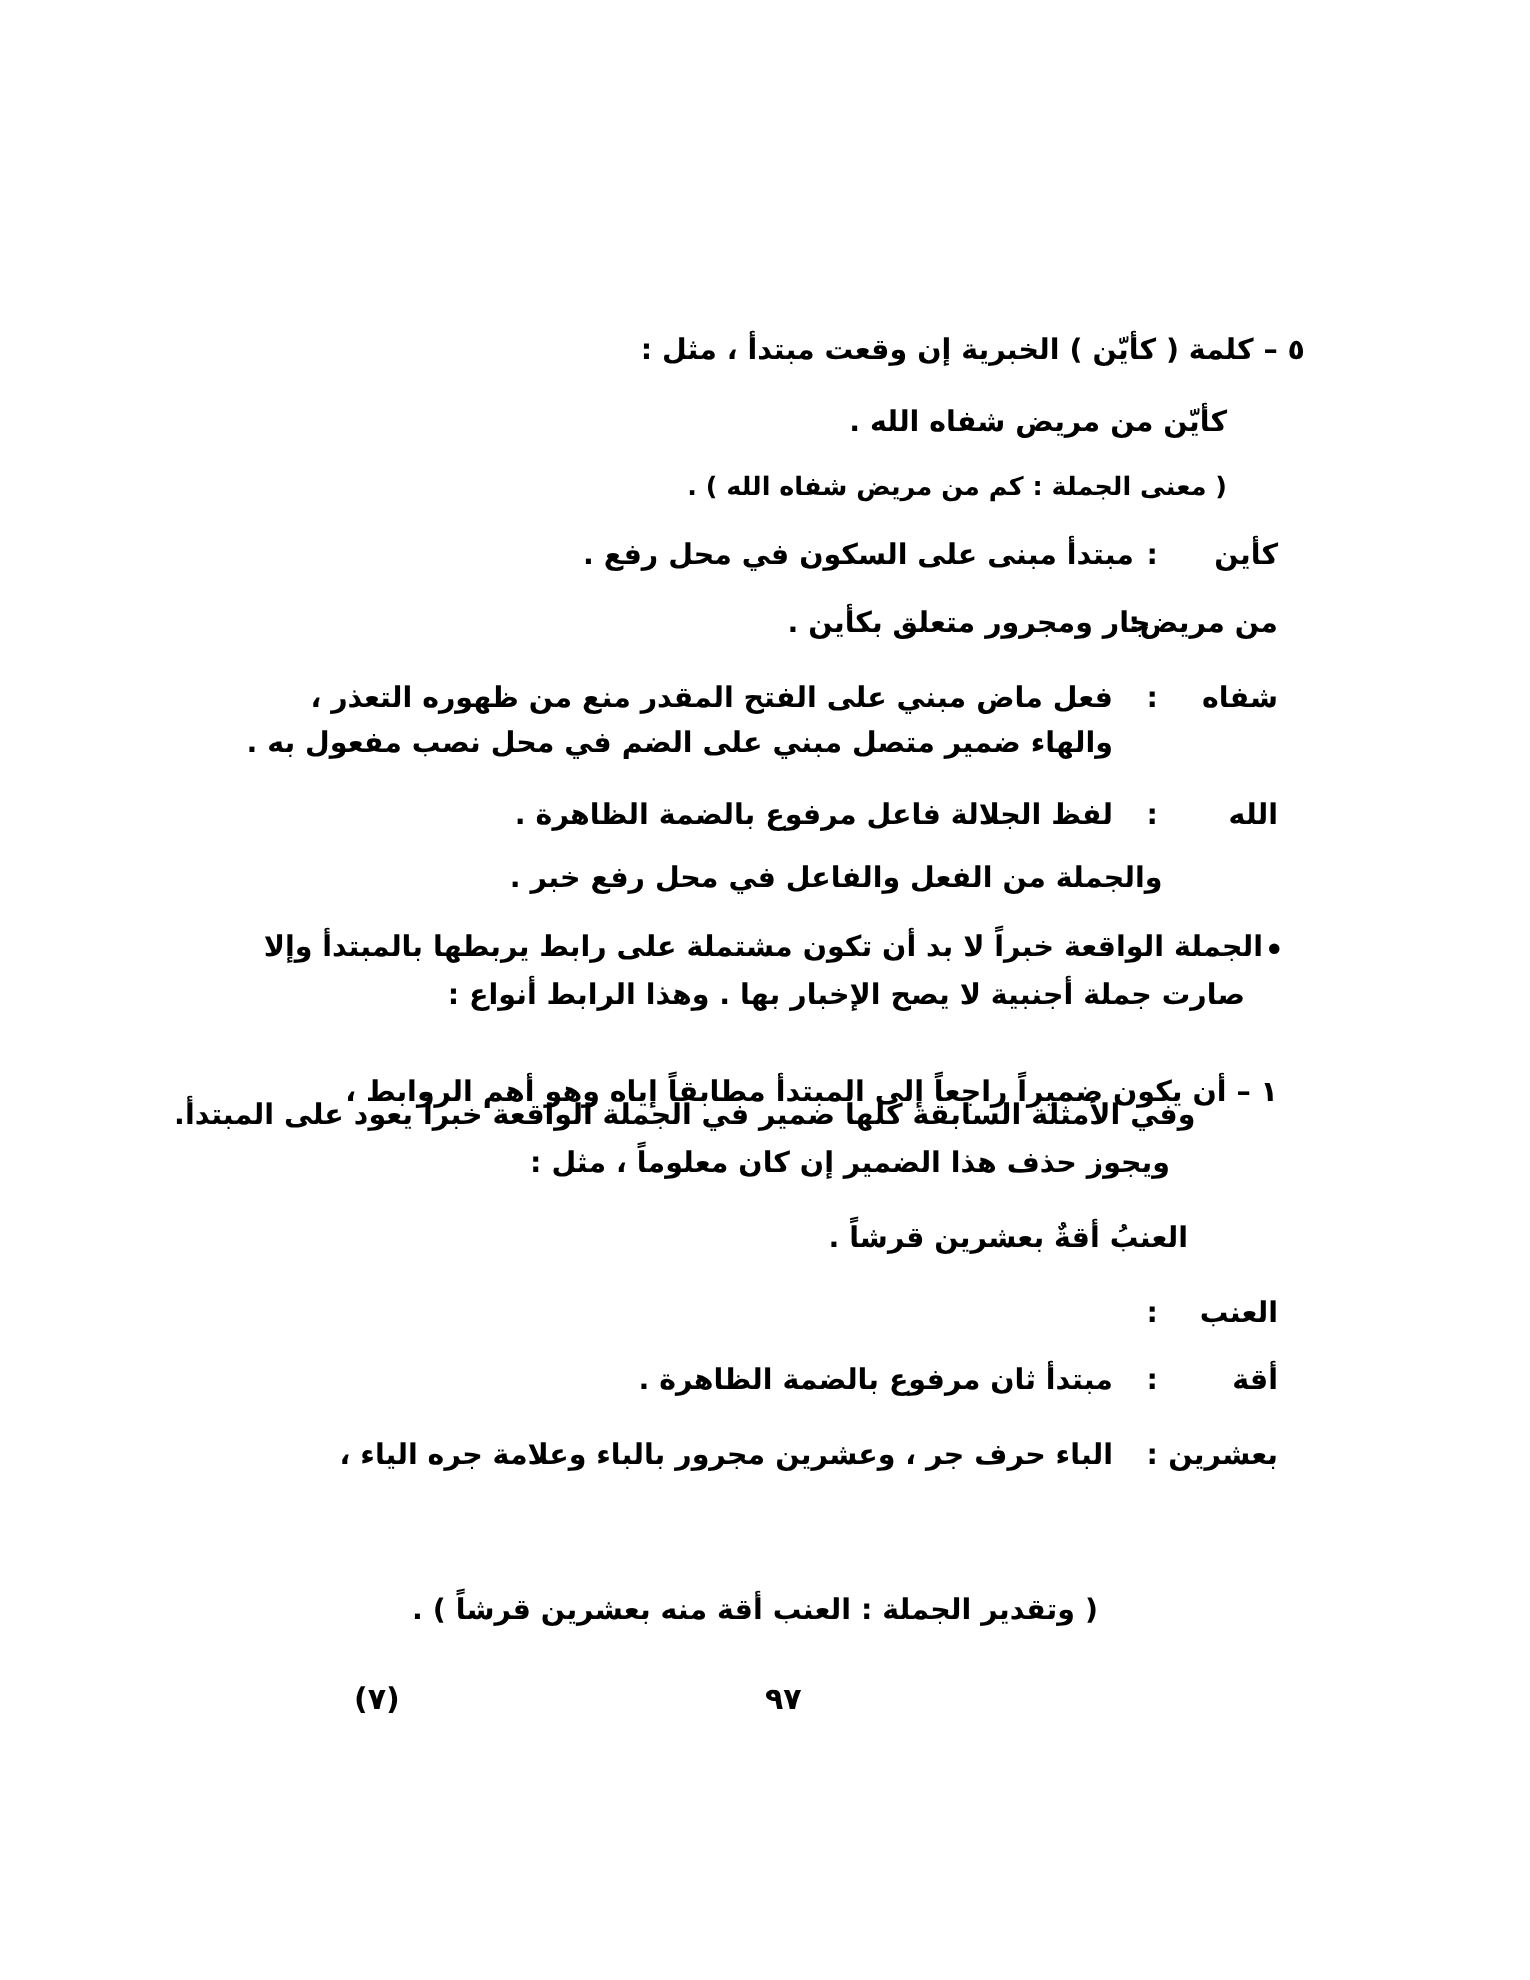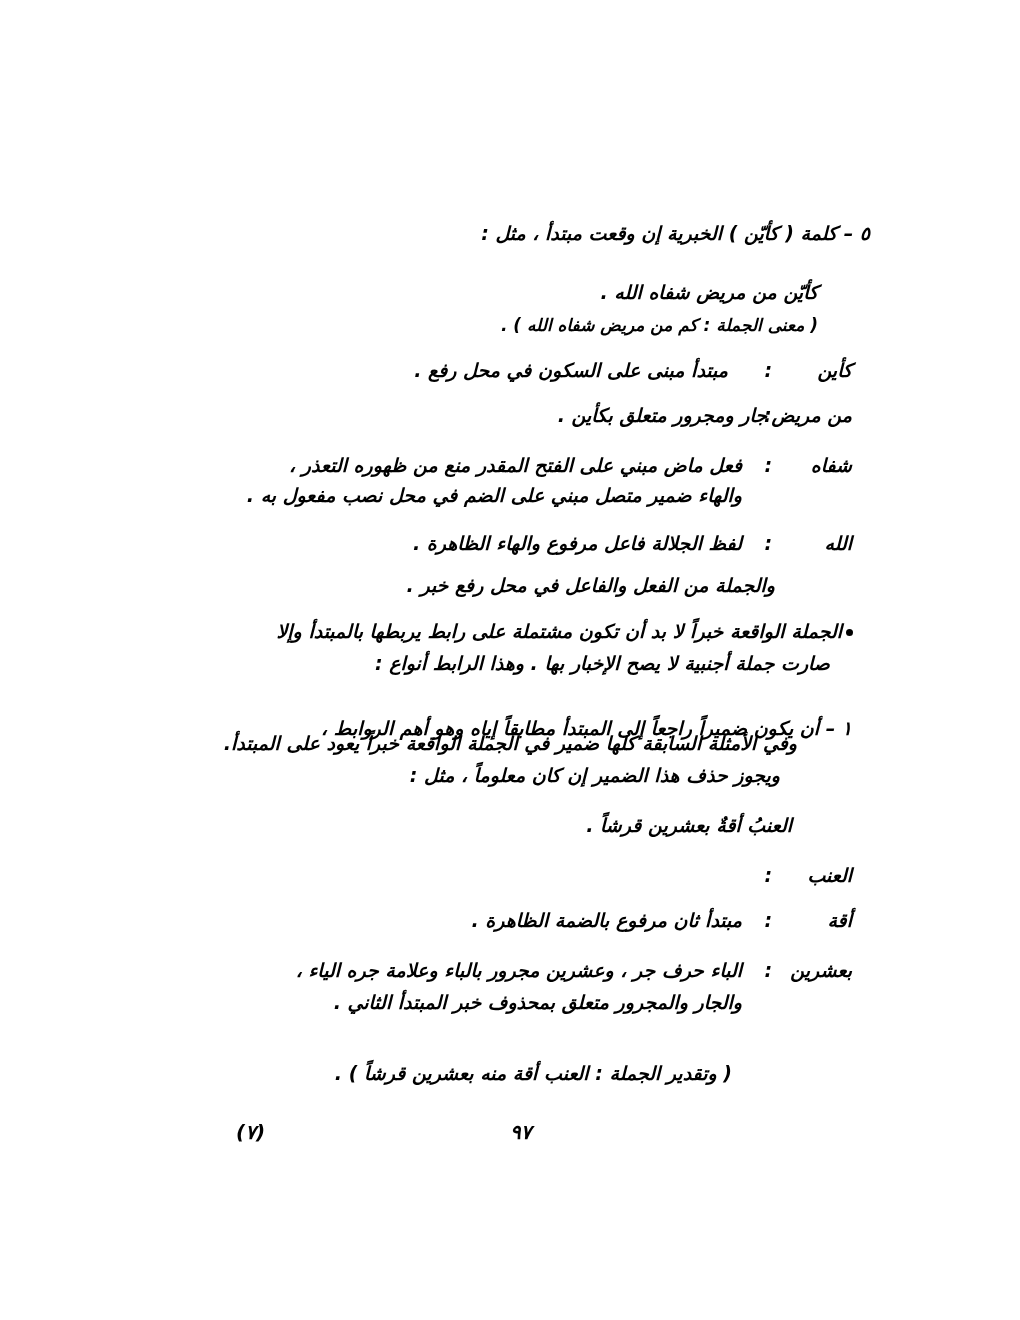--- a/index.html
+++ b/index.html
@@ -1,57 +1,57 @@
 <!DOCTYPE html>
 <html><head>
 <meta charset="utf-8">
 <style>
   html, body { margin:0; padding:0; background:#ffffff; }
   body { width:1020px; height:1320px; position:relative; overflow:hidden;
          font-family:"DejaVu Sans", sans-serif; color:#000; }
-  .page { position:absolute; left:0; top:0; width:1020px; height:1274px;font-style:italic; }
+  .page { position:absolute; left:0; top:0; width:1020px; height:1274px; }
   .line { position:absolute; direction:rtl; white-space:nowrap; font-size:19px; line-height:26px; font-weight:bold; }
   .row { position:absolute; direction:rtl; white-space:nowrap; font-size:19px; line-height:26px; font-weight:bold; }
   .row .term { position:absolute; right:0; top:0; }
   .row .colon { position:absolute; top:0; }
   .row .def { position:absolute; top:0; }
   .footer { position:absolute; font-size:20px; font-weight:bold; direction:rtl; }
   .dot { position:absolute; width:4px; height:4px; background:#000; border-radius:2px; }
 </style>
 </head>
 <body>
 
 <div class="page">
 
   <div class="line" style="right:150px; top:220px; font-size:19px;">٥ – كلمة ( كأيّن ) الخبرية إن وقعت مبتدأ ، مثل :</div>
-  <div class="line" style="right:202px; top:279px;">كأيّن من مريض شفاه الله .</div>
+  <div class="line" style="right:202px; top:268px;">كأيّن من مريض شفاه الله .</div>
   <div class="line" style="right:202px; top:312px; font-size:17px;">( معنى الجملة : كم من مريض شفاه الله ) .</div>
 
   <div class="row" style="right:168px; top:357px; width:650px; height:28px;">
     <span class="term">كأين</span>
     <span class="colon" style="right:80px;">:</span>
-    <span class="def" style="right:124px;">مبتدأ مبنى على السكون في محل رفع .</span>
+    <span class="def" style="right:96px;">مبتدأ مبنى على السكون في محل رفع .</span>
   </div>
 
   <div class="row" style="right:168px; top:402px; width:650px; height:28px;">
     <span class="term">من مريض:</span>
     <span class="def" style="right:85px;margin-left:19px;">جار ومجرور متعلق بكأين .</span>
   </div>
 
   <div class="row" style="right:168px; top:452px; width:680px; height:60px;">
     <span class="term">شفاه</span>
     <span class="colon" style="right:80px;">:</span>
     <span class="def" style="right:110px;">فعل ماض مبني على الفتح المقدر منع من ظهوره التعذر ،</span>
     <span class="def" style="right:110px; top:30px;">والهاء ضمير متصل مبني على الضم في محل نصب مفعول به .</span>
   </div>
 
   <div class="row" style="right:168px; top:530px; width:650px; height:28px;">
     <span class="term">الله</span>
     <span class="colon" style="right:80px;">:</span>
-    <span class="def" style="right:110px;">لفظ الجلالة فاعل مرفوع والهاء الظاهرة .</span>
+    <span class="def" style="right:110px;">لفظ الجلالة فاعل مرفوع بالضمة الظاهرة .</span>
   </div>
 
   <div class="line" style="right:245px; top:572px;">والجملة من الفعل والفاعل في محل رفع خبر .</div>
 
   <div class="dot" style="left:846px; top:629px; width:7px; height:7px; border-radius:4px;"></div>
   <div class="line" style="right:178px; top:618px;margin-left:20px;">الجملة الواقعة خبراً لا بد أن تكون مشتملة على رابط يربطها بالمبتدأ وإلا</div>
   <div class="line" style="right:190px; top:650px;">صارت جملة أجنبية لا يصح الإخبار بها . وهذا الرابط أنواع :</div>
 
   <div class="line" style="right:168px; top:715px;">١ – أن يكون ضميراً راجعاً إلى المبتدأ مطابقاً إياه وهو أهم الروابط ،</div>
   <div class="line" style="right:223px; top:730px;">وفي الأمثلة السابقة كلها ضمير في الجملة الواقعة خبراً يعود على المبتدأ.</div>
@@ -67,21 +67,20 @@
   <div class="row" style="right:168px; top:907px; width:650px; height:28px;">
     <span class="term">أقة</span>
     <span class="colon" style="right:80px;">:</span>
     <span class="def" style="right:110px;">مبتدأ ثان مرفوع بالضمة الظاهرة .</span>
   </div>
 
   <div class="row" style="right:168px; top:957px; width:680px; height:60px;">
     <span class="term">بعشرين</span>
     <span class="colon" style="right:80px;">:</span>
     <span class="def" style="right:110px;margin-left:20px;">الباء حرف جر ، وعشرين مجرور بالباء وعلامة جره الياء ،</span>
-    <span class="def" style="right:110px; top:32px;">والجار والمجرور متعلق بمحذوف خبر المبتدأ الثاني .</span>
   </div>
 
   <div class="line" style="right:288px; top:1060px;">( وتقدير الجملة : العنب أقة منه بعشرين قرشاً ) .</div>
 
   <div class="footer" style="left:236px; top:1120px;">(٧)</div>
   <div class="footer" style="left:510px; top:1120px;">٩٧</div>
 
 </div>
 
 </body></html>

